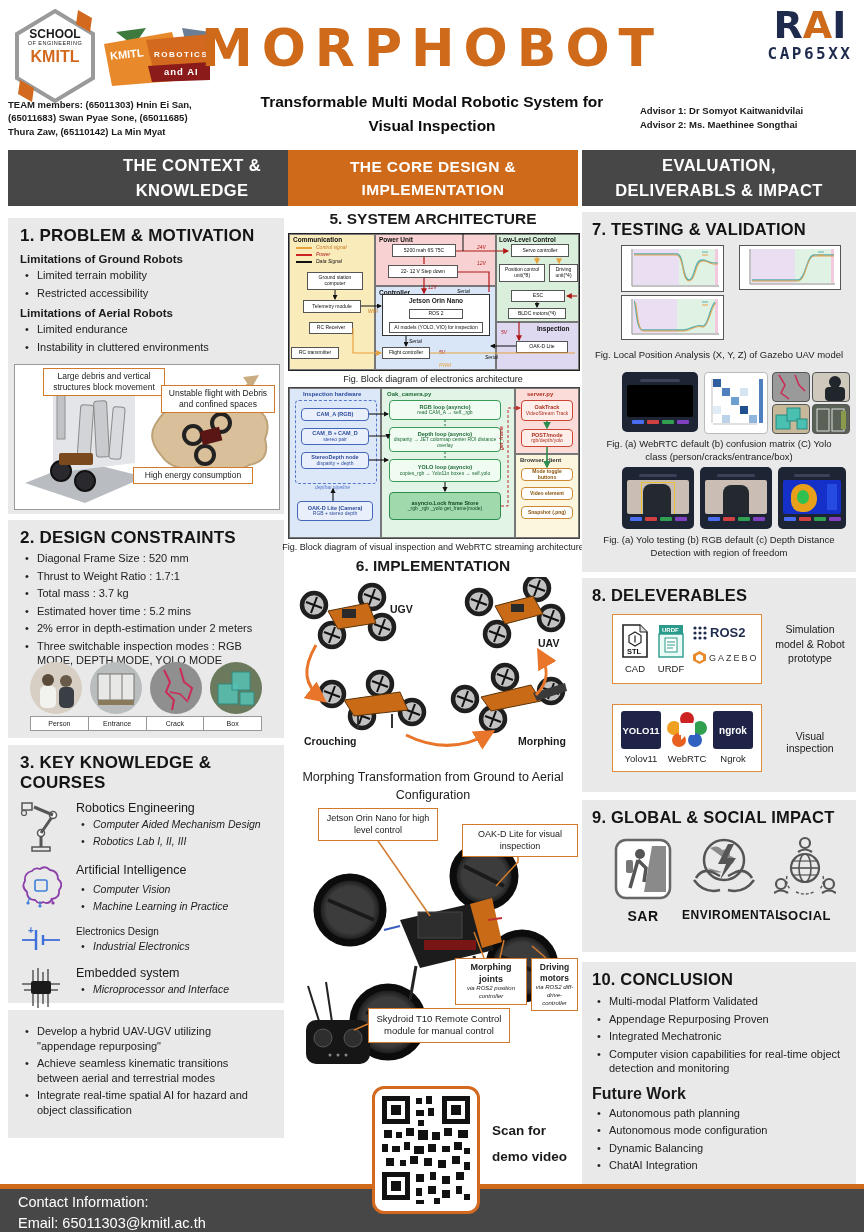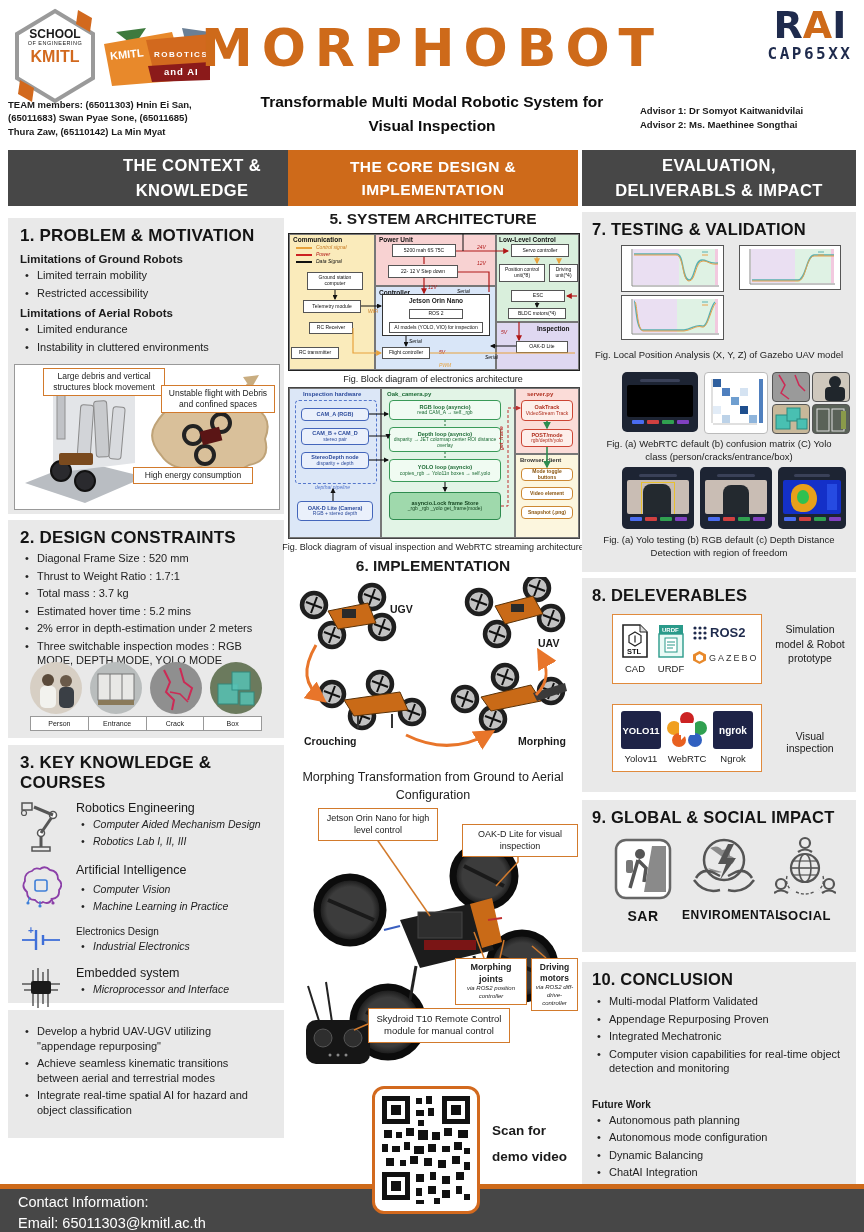--- a/index.html
+++ b/index.html
@@ -830,21 +830,21 @@
   </div>
 
   <div class="sec" style="left:582px;top:962px;width:274px;height:222px;padding:8px 10px;">
     <div class="sec-title" style="font-size:16.5px;">10. CONCLUSION</div>
     <div style="margin-top:5px;">
       <div class="bul">Multi-modal Platform Validated</div>
       <div class="bul">Appendage Repurposing Proven</div>
       <div class="bul">Integrated Mechatronic</div>
       <div class="bul" style="width:240px;">Computer vision capabilities for real-time object detection and monitoring</div>
     </div>
-    <div style="font-weight:bold;font-size:10px;margin-top:23px;">Future Work</div>
+    <div style="font-weight:bold;font-size:16px;margin-top:9px;">Future Work</div>
     <div style="margin-top:3px;">
       <div class="bul">Autonomous path planning</div>
       <div class="bul">Autonomous mode configuration</div>
       <div class="bul">Dynamic Balancing</div>
       <div class="bul">ChatAI Integration</div>
     </div>
   </div>
 
   <div class="footer">
     <div style="padding:3px 0 0 18px;font-size:14.5px;line-height:1.45;">

